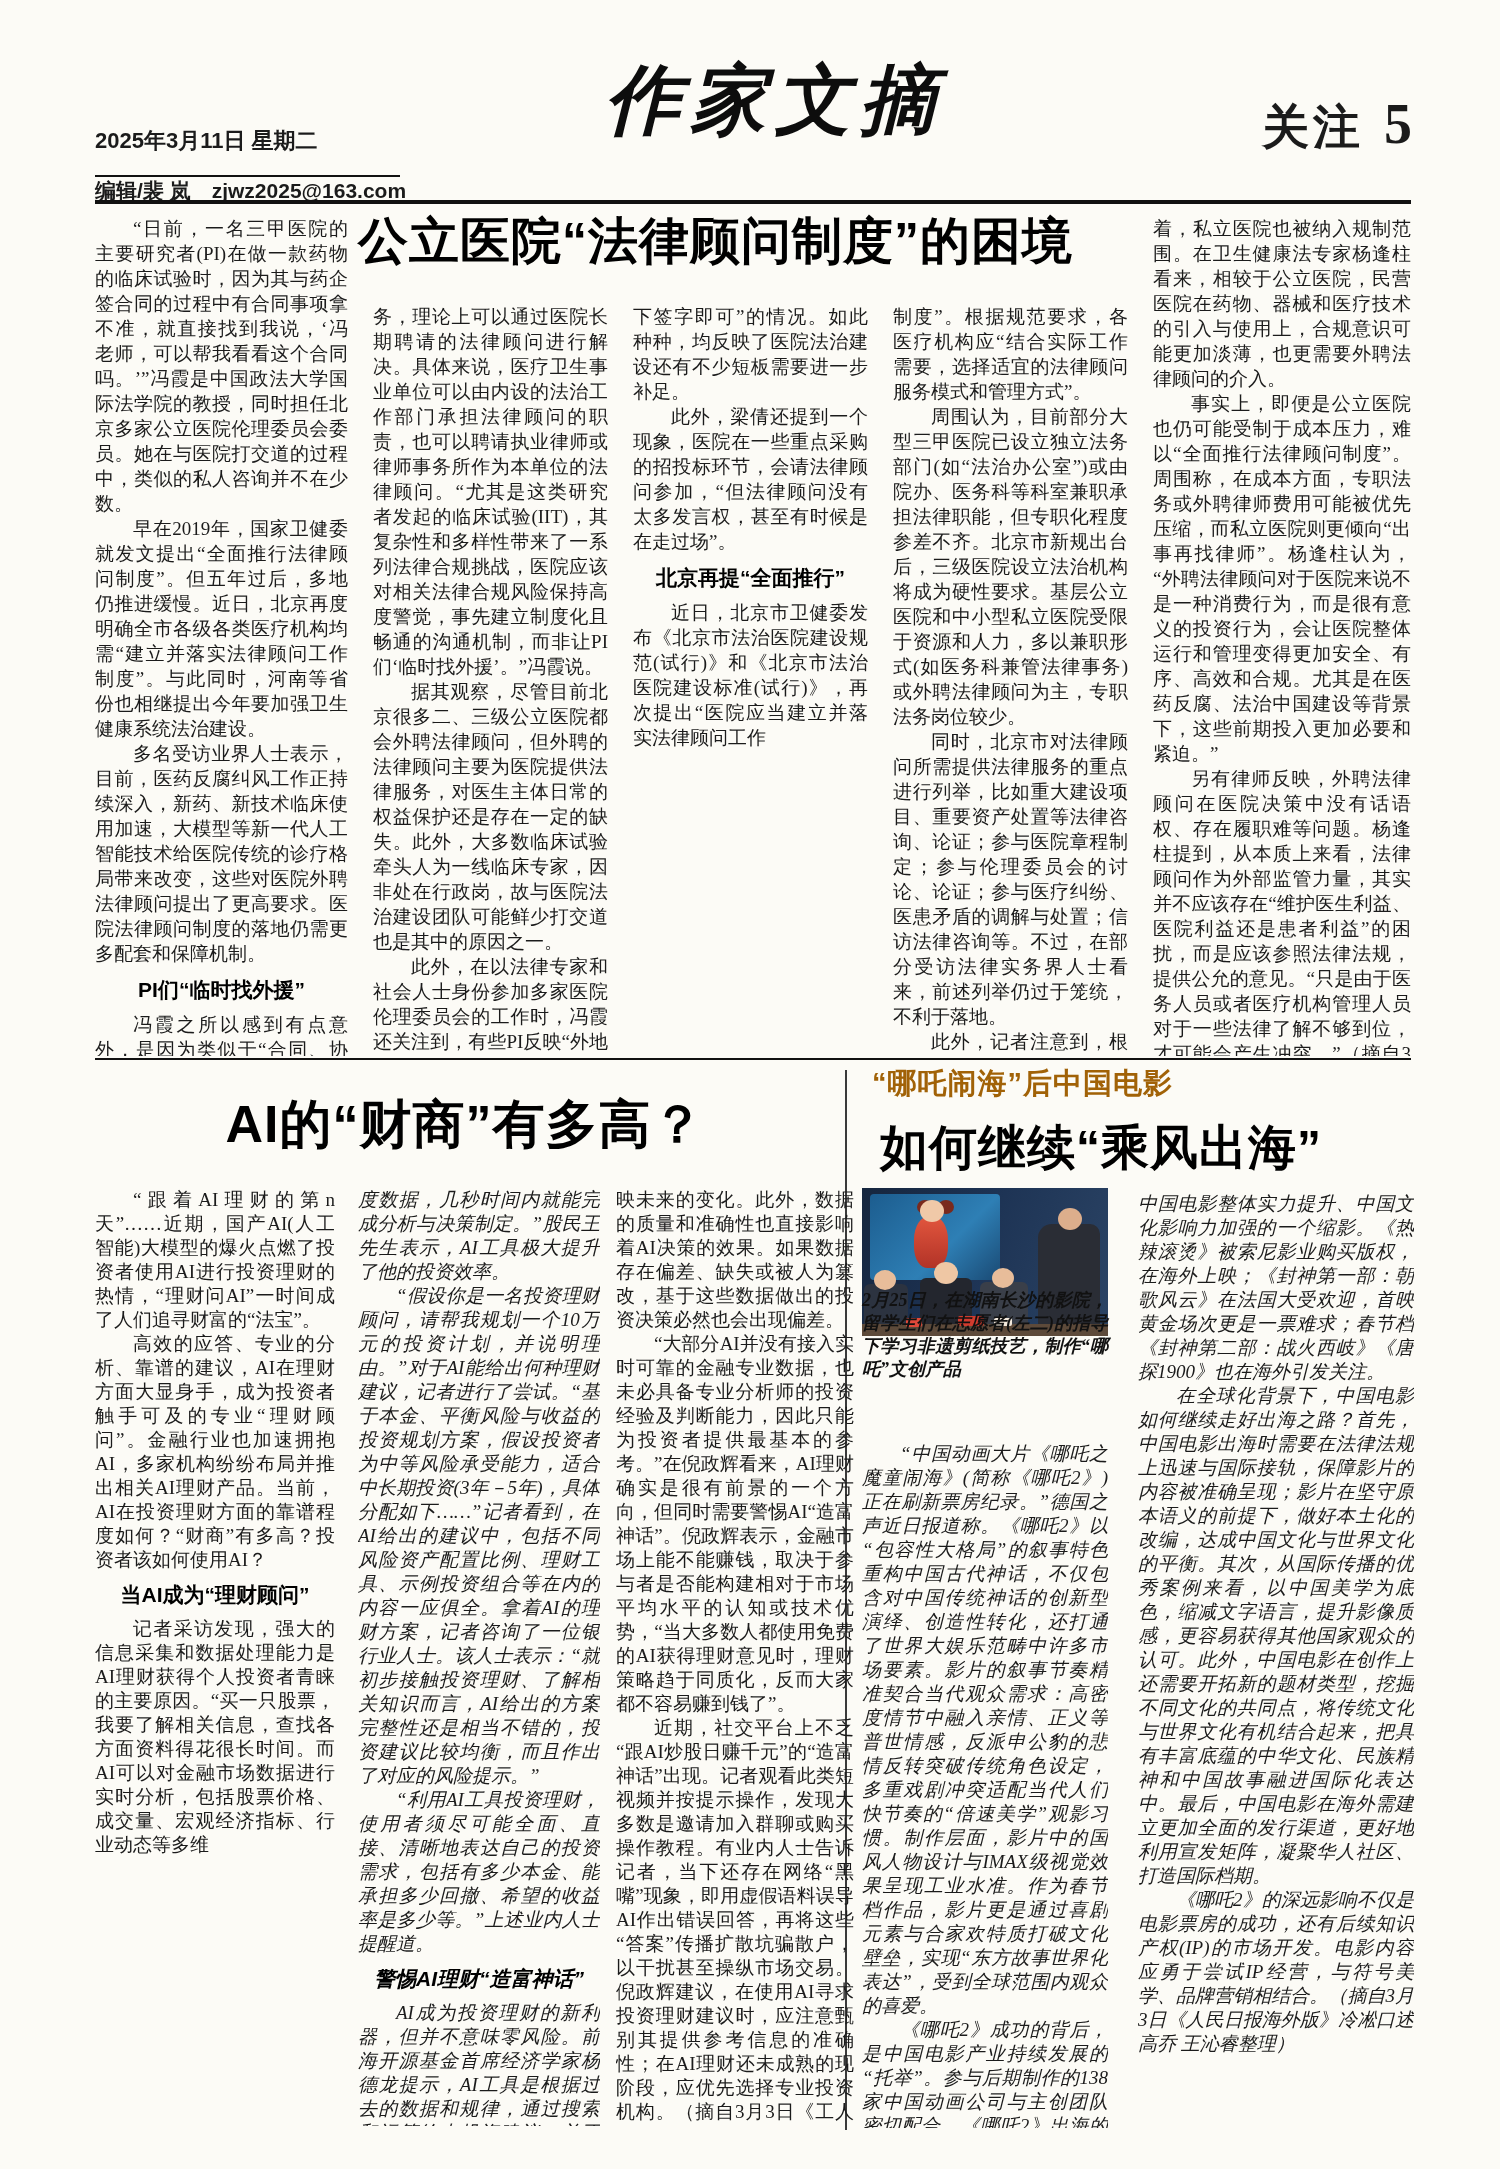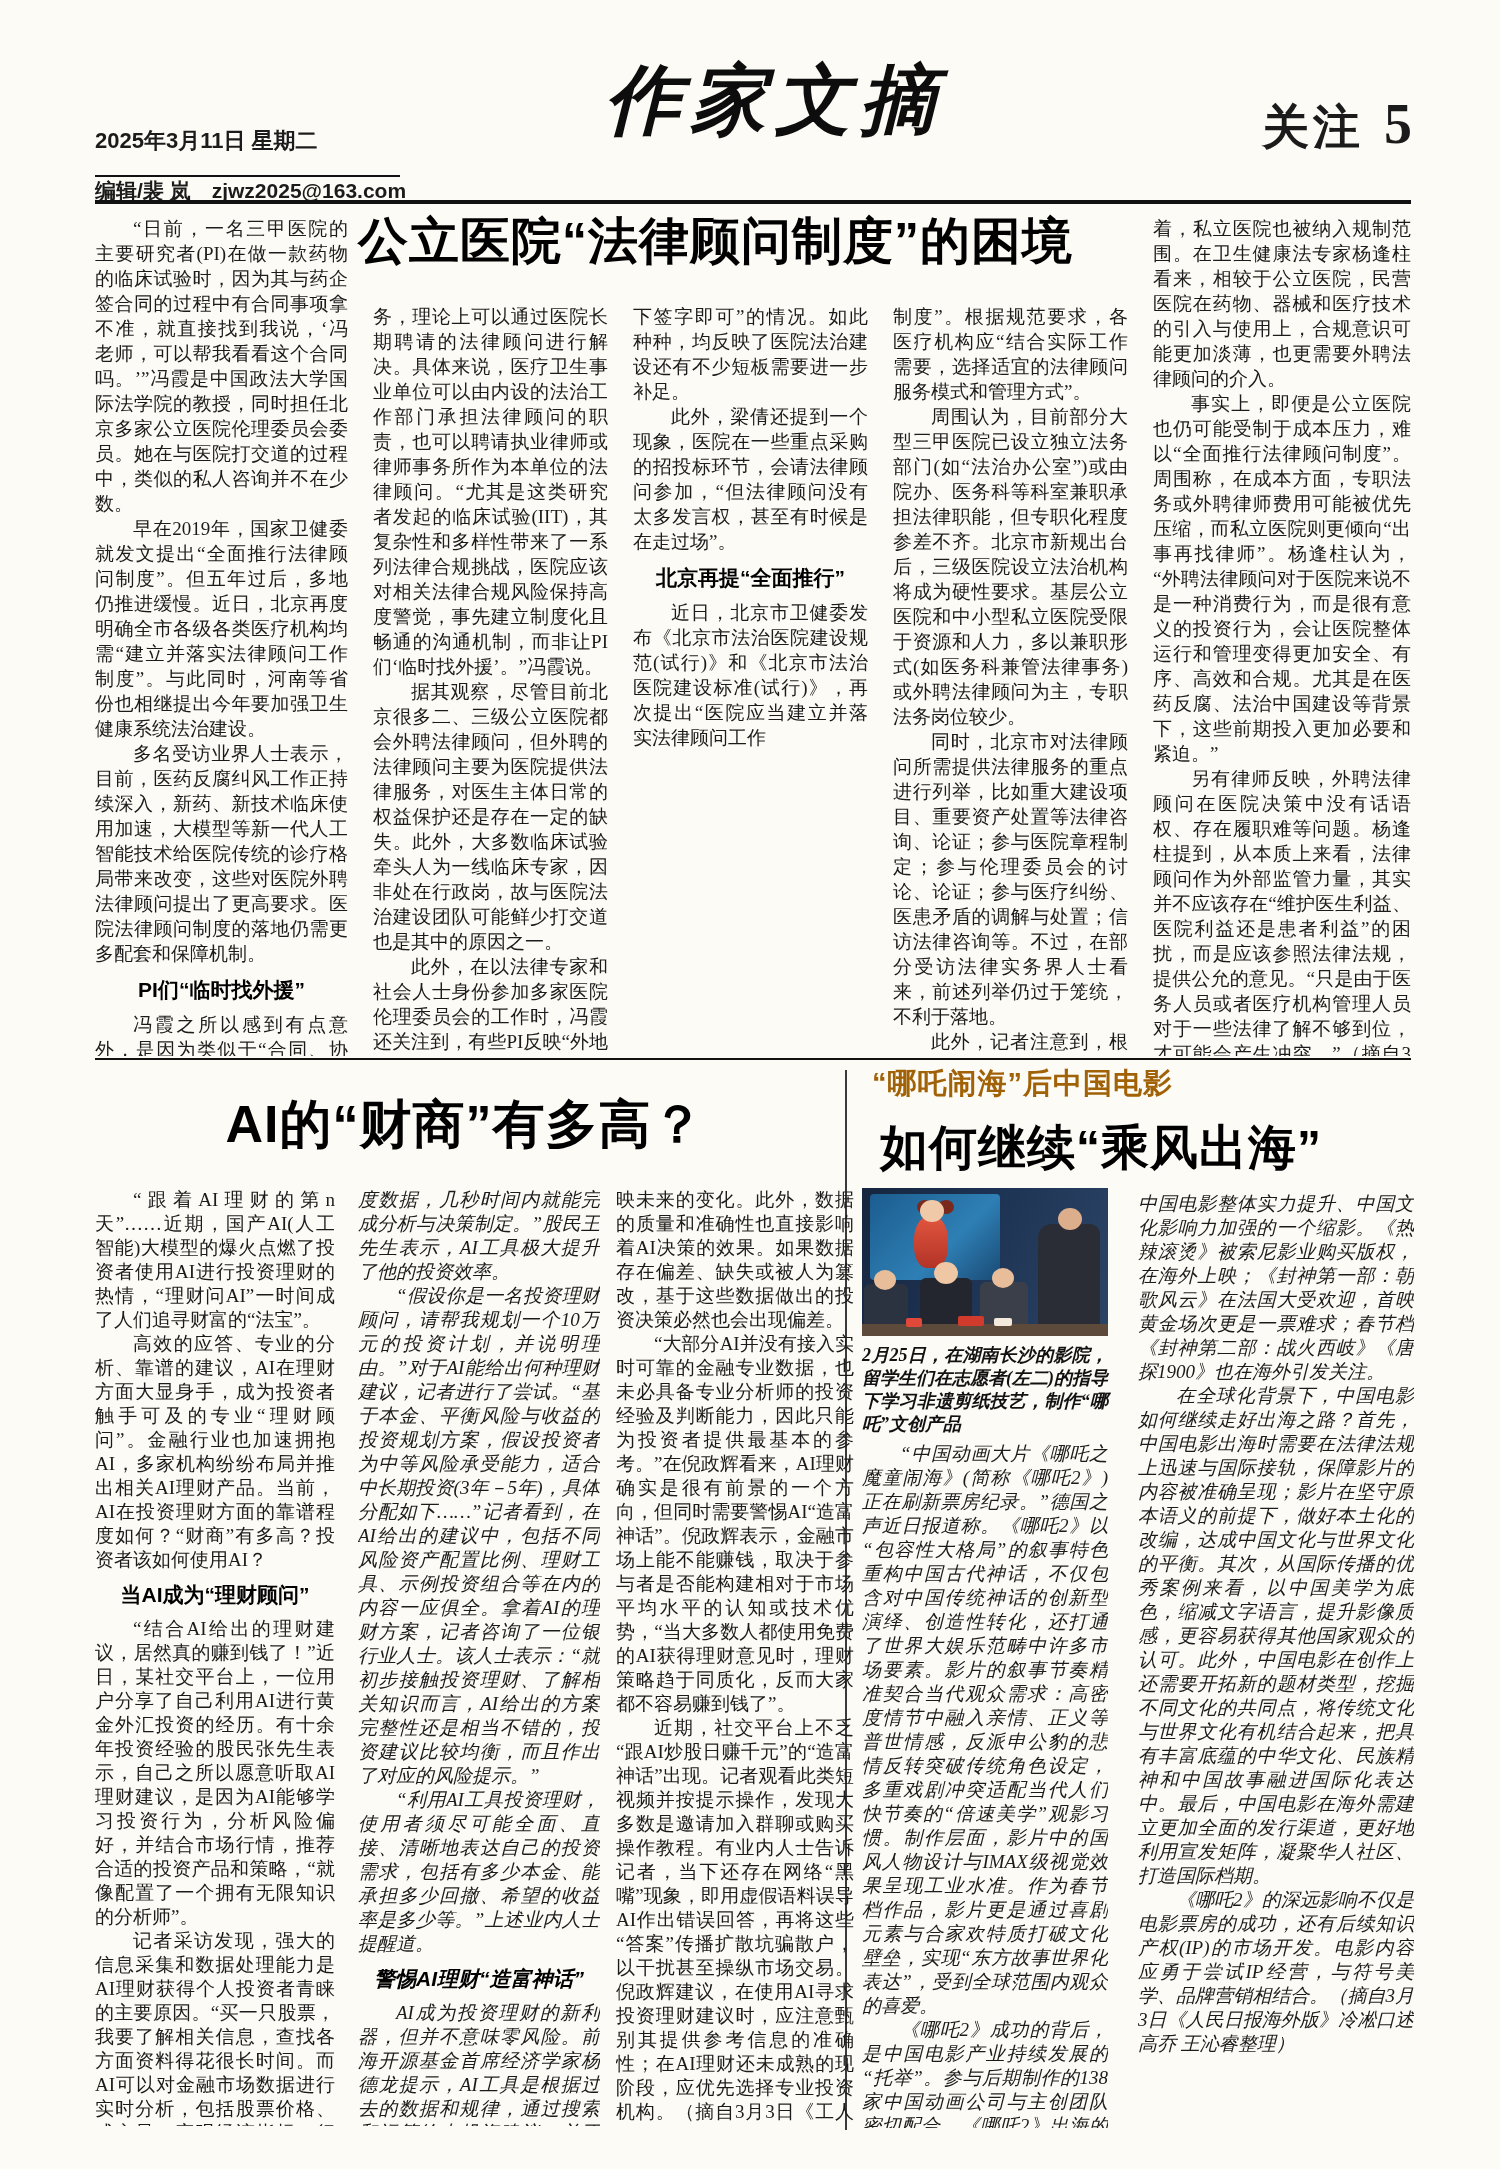--- a/index.html
+++ b/index.html
@@ -60,21 +60,21 @@
     font-family:"Liberation Sans","DejaVu Sans",sans-serif;
     font-size:29px;font-weight:bold;letter-spacing:1px;color:#a16207;white-space:nowrap;
   }
   .a3-title{
     position:absolute;left:864px;top:1100px;width:550px;margin:16px;
     font-family:"Liberation Sans","DejaVu Sans",sans-serif;
     font-size:48px;font-weight:900;letter-spacing:1px;white-space:nowrap;color:#000;
   }
   .a3 .col{font-size:19px;line-height:24px;font-style:italic;}
   .a3-caption{
-    position:absolute;left:862px;top:1344px;width:246px;
+    position:absolute;left:862px;top:1289px;width:246px;
     font-size:18px;line-height:23px;font-weight:bold;font-style:italic;text-align:justify;color:#111;
   }
   .a3-c1{left:862px;top:1442px;width:246px;height:686px;}
   .a3-c2{left:1138px;top:1192px;width:276px;height:938px;}
   
   .photo{
     position:absolute;left:862px;top:1188px;width:246px;height:148px;overflow:hidden;
     background:linear-gradient(110deg,#16263e 0%,#1d3354 45%,#2b4465 100%);
   }
   .photo .screen{position:absolute;left:8px;top:6px;width:130px;height:86px;border-radius:4px;
@@ -148,21 +148,20 @@
 
   <div class="hdivider"></div>
   <div class="vdivider"></div>
 
   <section class="a2">
     <h2 class="a2-title">AI的“财商”有多高？</h2>
     <div class="col a2-c1">
         <p class="para">“跟着AI理财的第n天”……近期，国产AI(人工智能)大模型的爆火点燃了投资者使用AI进行投资理财的热情，“理财问AI”一时间成了人们追寻财富的“法宝”。</p>
         <p class="para">高效的应答、专业的分析、靠谱的建议，AI在理财方面大显身手，成为投资者触手可及的专业“理财顾问”。金融行业也加速拥抱AI，多家机构纷纷布局并推出相关AI理财产品。当前，AI在投资理财方面的靠谱程度如何？“财商”有多高？投资者该如何使用AI？</p>
         <h3 class="subhead">当AI成为“理财顾问”</h3>
-        <p class="para">“结合AI给出的理财建议，居然真的赚到钱了！”近日，某社交平台上，一位用户分享了自己利用AI进行黄金外汇投资的经历。有十余年投资经验的股民张先生表示，自己之所以愿意听取AI理财建议，是因为AI能够学习投资行为，分析风险偏好，并结合市场行情，推荐合适的投资产品和策略，“就像配置了一个拥有无限知识的分析师”。</p>
         <p class="para">记者采访发现，强大的信息采集和数据处理能力是AI理财获得个人投资者青睐的主要原因。“买一只股票，我要了解相关信息，查找各方面资料得花很长时间。而AI可以对金融市场数据进行实时分析，包括股票价格、成交量、宏观经济指标、行业动态等多维</p>
       </div>
     <div class="col a2-c2">
         <p class="para cont">度数据，几秒时间内就能完成分析与决策制定。”股民王先生表示，AI工具极大提升了他的投资效率。</p>
         <p class="para">“假设你是一名投资理财顾问，请帮我规划一个10万元的投资计划，并说明理由。”对于AI能给出何种理财建议，记者进行了尝试。“基于本金、平衡风险与收益的投资规划方案，假设投资者为中等风险承受能力，适合中长期投资(3年－5年)，具体分配如下……”记者看到，在AI给出的建议中，包括不同风险资产配置比例、理财工具、示例投资组合等在内的内容一应俱全。拿着AI的理财方案，记者咨询了一位银行业人士。该人士表示：“就初步接触投资理财、了解相关知识而言，AI给出的方案完整性还是相当不错的，投资建议比较均衡，而且作出了对应的风险提示。”</p>
         <p class="para">“利用AI工具投资理财，使用者须尽可能全面、直接、清晰地表达自己的投资需求，包括有多少本金、能承担多少回撤、希望的收益率是多少等。”上述业内人士提醒道。</p>
         <h3 class="subhead">警惕AI理财“造富神话”</h3>
         <p class="para">AI成为投资理财的新利器，但并不意味零风险。前海开源基金首席经济学家杨德龙提示，AI工具是根据过去的数据和规律，通过搜索和运算给出投资建议，并不能准确反</p>
       </div>
     <div class="col a2-c3">

